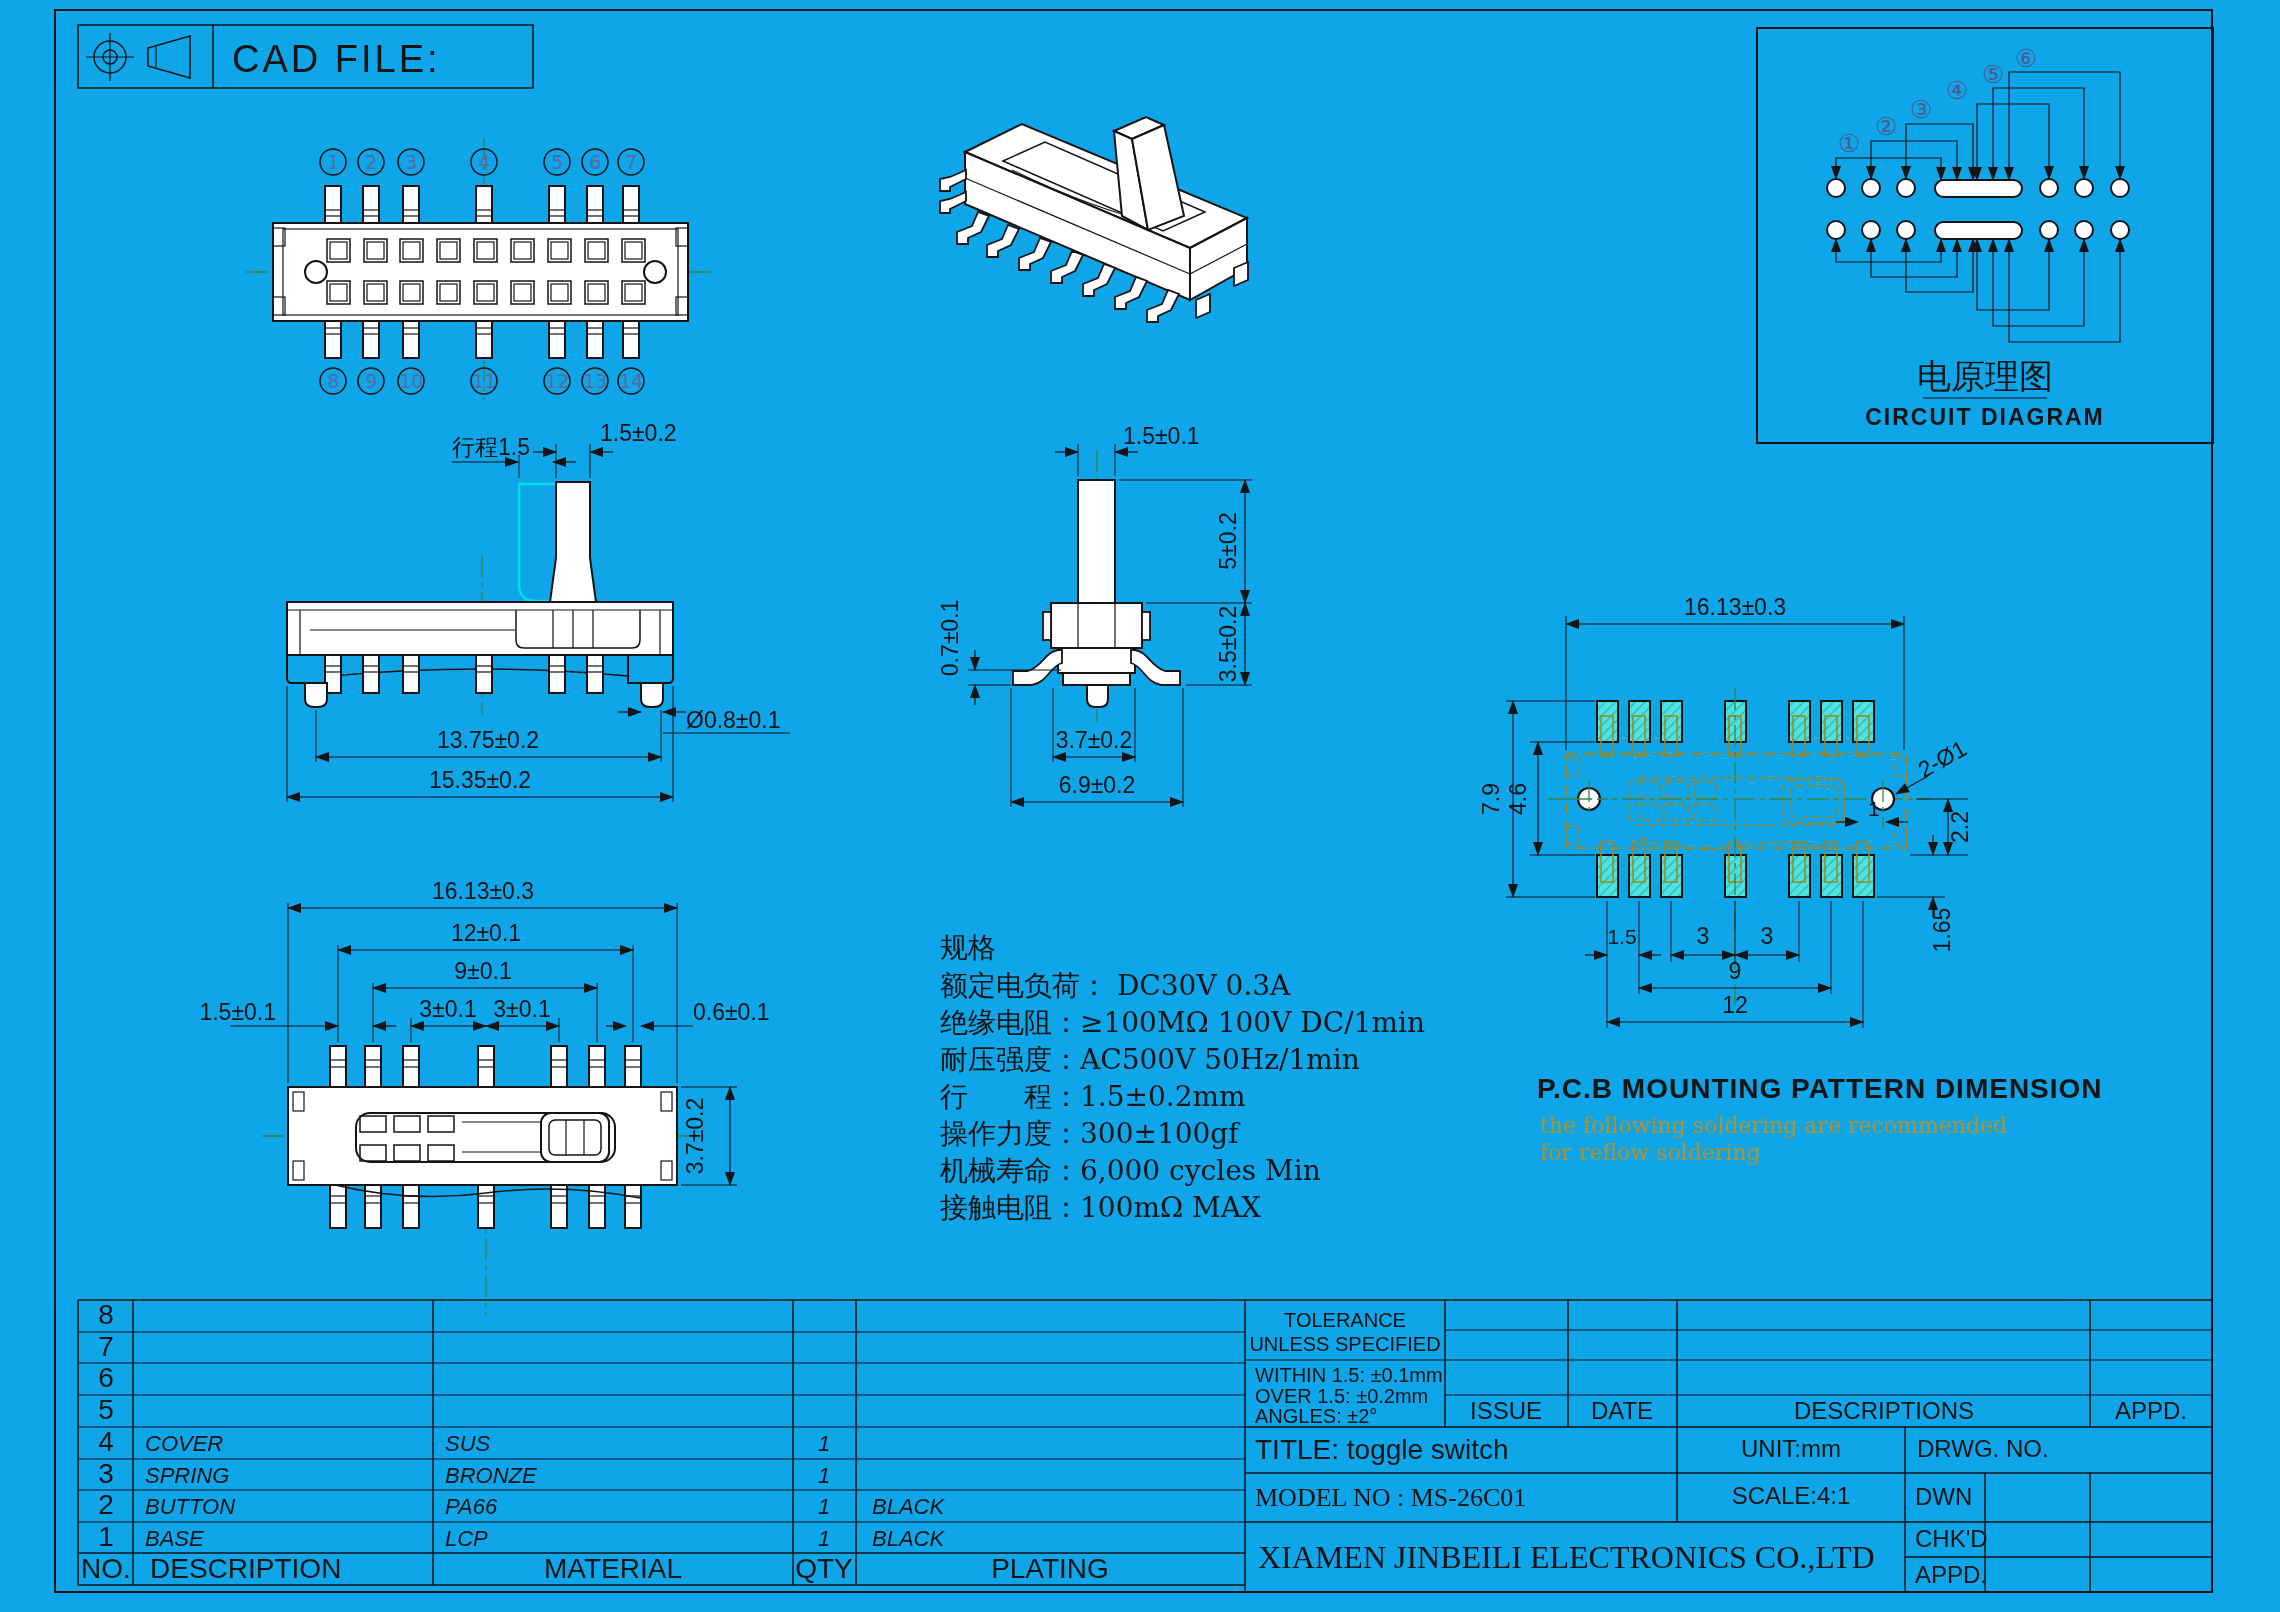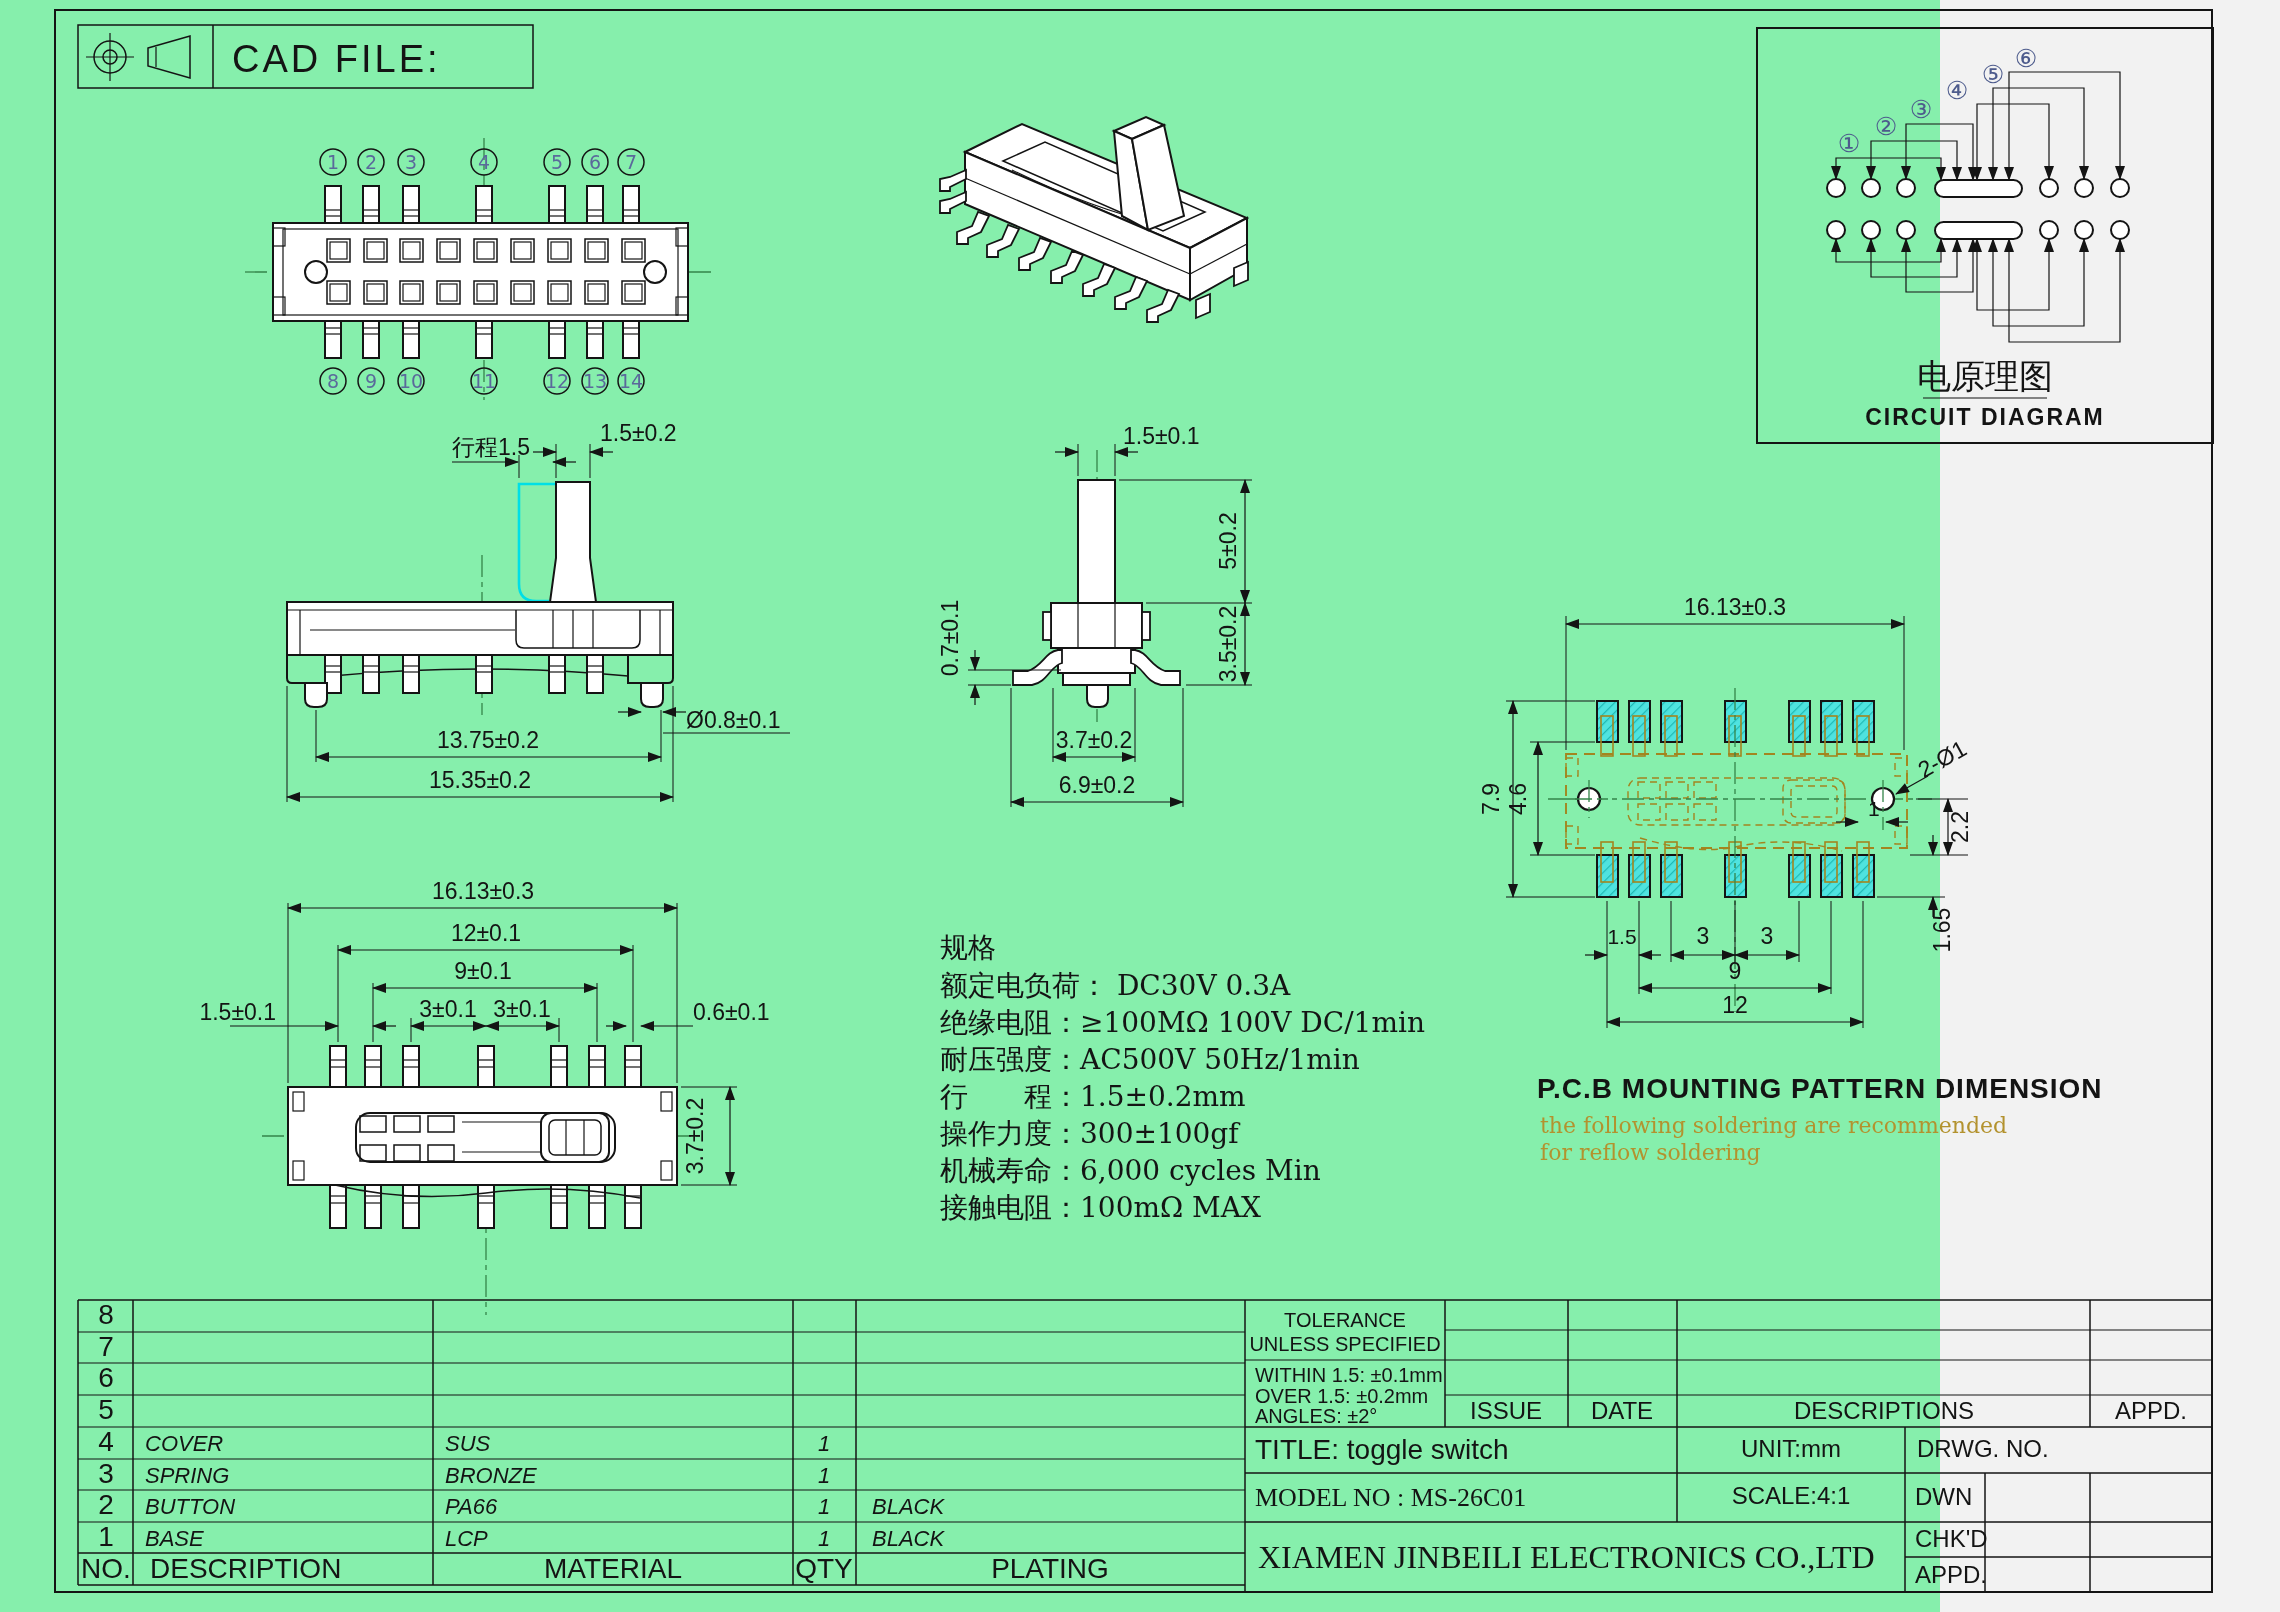--- a/index.html
+++ b/index.html
@@ -1,16 +1,16 @@
 <!DOCTYPE html>
 <html><head>
 <meta charset="utf-8">
 <style>
   html,body{margin:0;padding:0;background:#f2f2f2;}
-  .canvas{position:relative;width:1940px;height:1612px;background:#86efac;font-family:"Liberation Sans",sans-serif;}
+  .canvas{position:relative;width:2280px;height:1612px;background:#0ea5e9;font-family:"Liberation Sans",sans-serif;}
   svg{position:absolute;left:0;top:0;}
   svg text{fill:#141414;}
   .ln{stroke:#141414;stroke-width:2;fill:none;}
   .ln15{stroke:#141414;stroke-width:1.5;fill:none;}
   .ln12{stroke:#141414;stroke-width:1.2;fill:none;}
   .lnF{stroke:#141414;stroke-width:2;fill:#ffffff;}
   .lnF18{stroke:#141414;stroke-width:1.8;fill:#ffffff;}
   .diml{stroke:#141414;stroke-width:1.2;fill:none;}
   .extl{stroke:#141414;stroke-width:1;fill:none;}
   .cl{stroke:#35854a;stroke-width:1.3;fill:none;stroke-dasharray:22 5 5 5;}

